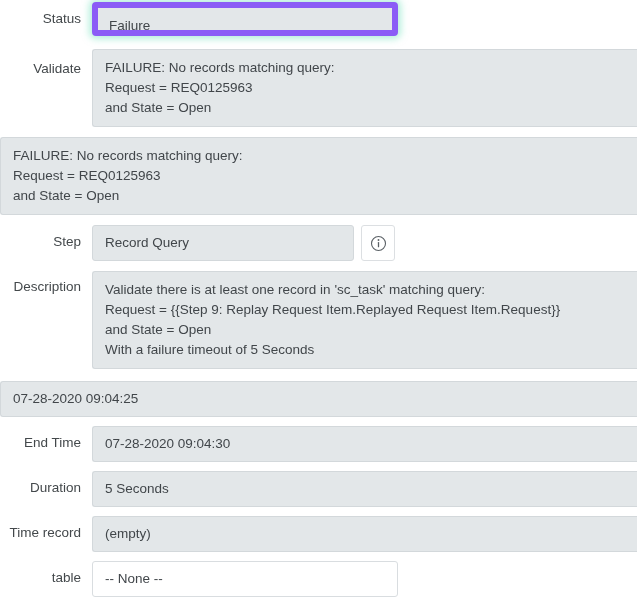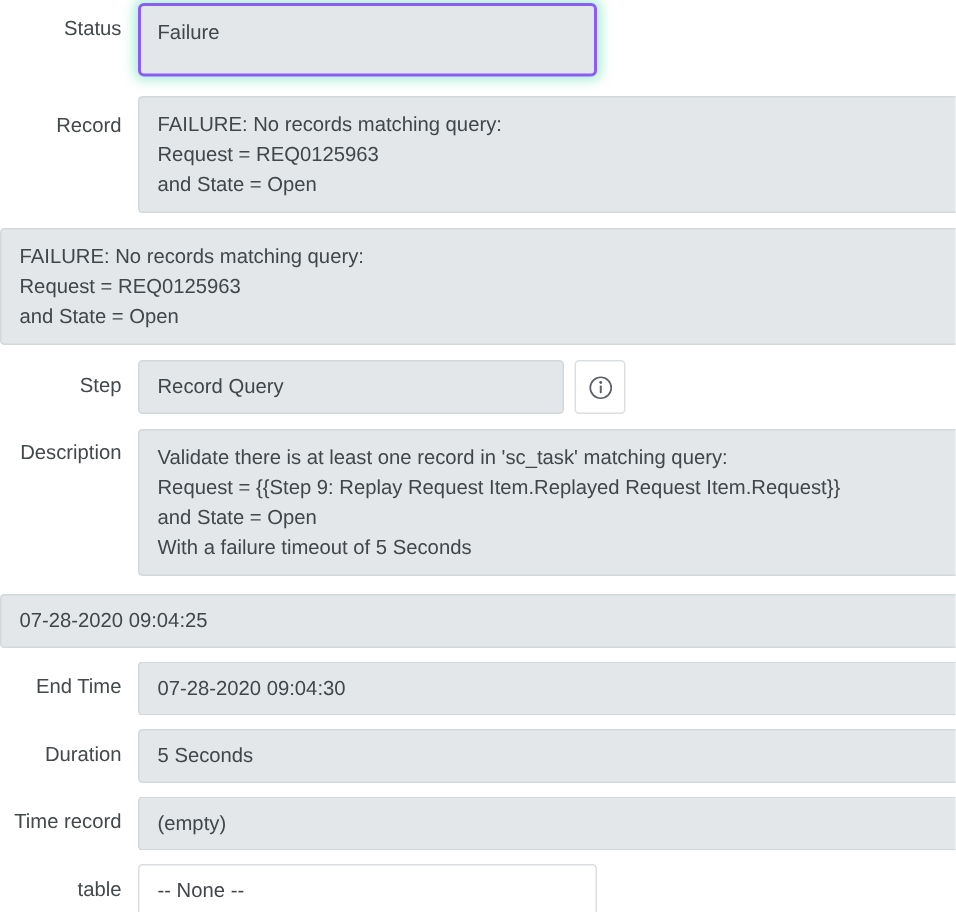--- a/index.html
+++ b/index.html
@@ -71,46 +71,46 @@
     width: 700px;
     border-right: none;
     border-top-right-radius: 0;
     border-bottom-right-radius: 0;
   }
 
   
   .field.focused {
     width: 306px;
     background: #e3e7e9;
-    border: 2px solid #8b5cf6;
+    border: 6px solid #8b5cf6;
     border-radius: 4px;
     box-shadow: 0 0 7px 3px rgba(120, 226, 191, 0.55);
     padding: 7px 11px;
-    height: 49px;
+    height: 34px;
     line-height: 22px;
   }
 
   
   .field.select {
     background: #ffffff;
     border: 1px solid #d9dde0;
     width: 306px;
     height: 36px;
     line-height: 18px;
     white-space: nowrap;
   }
 
   .step-row-inner {
     display: flex;
     align-items: flex-start;
     gap: 7px;
   }
 
   .step-field {
-    width: 284px;
+    width: 262px;
   }
 
   .info-btn {
     width: 34px;
     height: 36px;
     background: #ffffff;
     border: 1px solid #dcdfe2;
     border-radius: 3px;
     display: flex;
     align-items: center;
@@ -145,21 +145,21 @@
 <div class="form">
 
   <div class="row r-status">
     <div class="label-cell label-status">Status</div>
     <div class="field-cell">
       <div class="field single focused">Failure</div>
     </div>
   </div>
 
   <div class="row r-summary">
-    <div class="label-cell label-summary">Record</div>
+    <div class="label-cell label-summary">Validate</div>
     <div class="field-cell">
       <div class="field wide">FAILURE: No records matching query:
 Request = REQ0125963
 and State = Open</div>
     </div>
   </div>
 
   <div class="row r-output">
     <div class="field-cell">
       <div class="field wide">FAILURE: No records matching query:

